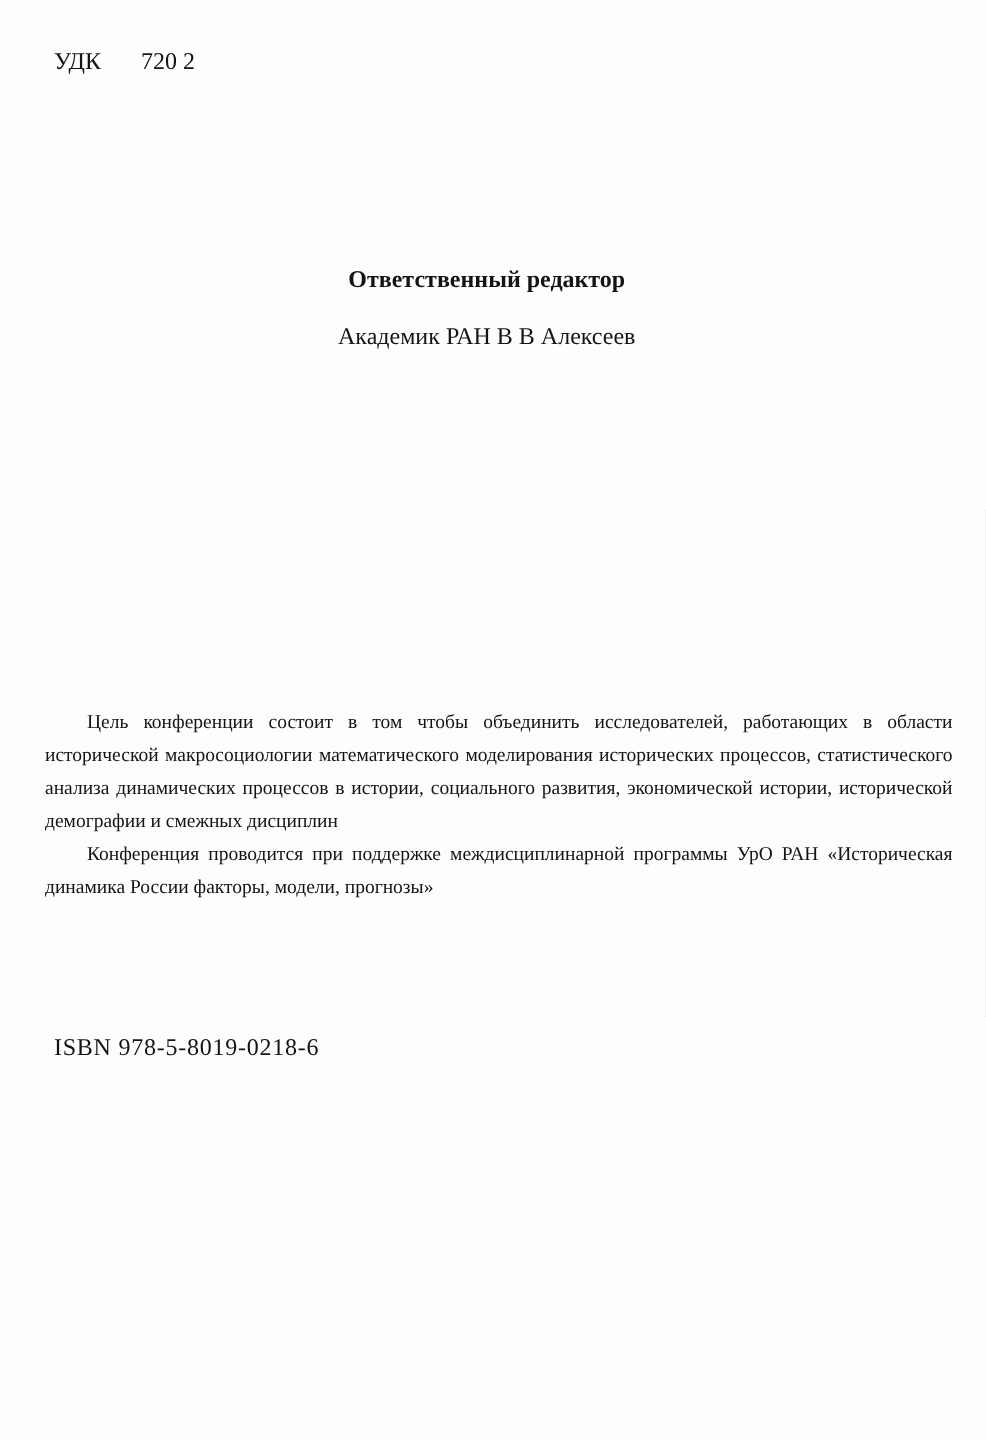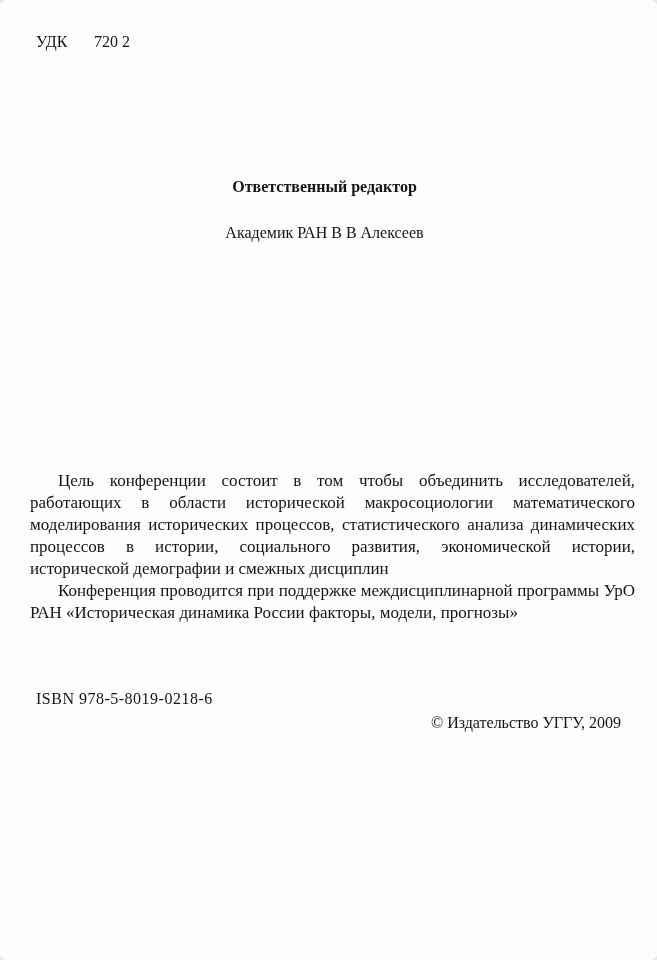--- a/index.html
+++ b/index.html
@@ -10,21 +10,20 @@
   .page {
     position: relative;
     width: 657px;
     height: 960px;
     margin: 0 auto;
     background: #fdfdfb;
     color: #141414;
     font-family: "Liberation Serif", "DejaVu Serif", serif;
     font-size: 16px;
     overflow: hidden;
-    border-radius: 6px;
   }
   .codes {
     position: absolute;
     top: 30px;
     left: 36px;
   }
   .code-row {
     display: flex;
     line-height: 24px;
   }
@@ -36,36 +35,36 @@
     position: absolute;
     top: 178px;
     left: 0;
     right: 8px;
     text-align: center;
   }
   .editor-heading {
     font-weight: bold;
   }
   .editor-name {
-    margin-top: 28px;
+    margin-top: 20px;
   }
   .annotation {
     position: absolute;
     top: 332px;
     left: 36px;
     right: 24px;
     text-align: justify;
     line-height: 23px;
   }
   .abstract {
     position: absolute;
     top: 470px;
     left: 30px;
     right: 22px;
-    font-size: 17px;
+    font-size: 13px;
     line-height: 22px;
     text-align: justify;
   }
   .abstract p {
     margin: 0;
     text-indent: 28px;
   }
   .isbn {
     position: absolute;
     top: 690px;
@@ -97,15 +96,14 @@
   </div>
 
 
   <div class="abstract">
     <p>Цель конференции состоит в том  чтобы объединить исследователей, работающих в области исторической макросоциологии  математического моделирования исторических процессов, статистического анализа динамических процессов в истории, социального развития, экономической истории, исторической демографии и смежных дисциплин</p>
     <p>Конференция проводится при поддержке междисциплинарной программы УрО РАН «Историческая динамика России  факторы, модели, прогнозы»</p>
   </div>
 
   <div class="isbn">ISBN 978-5-8019-0218-6</div>
 
-  <div class="copyright">© Издательство УГГУ, 2009</div>
 
 </div>
 
 </body></html>

